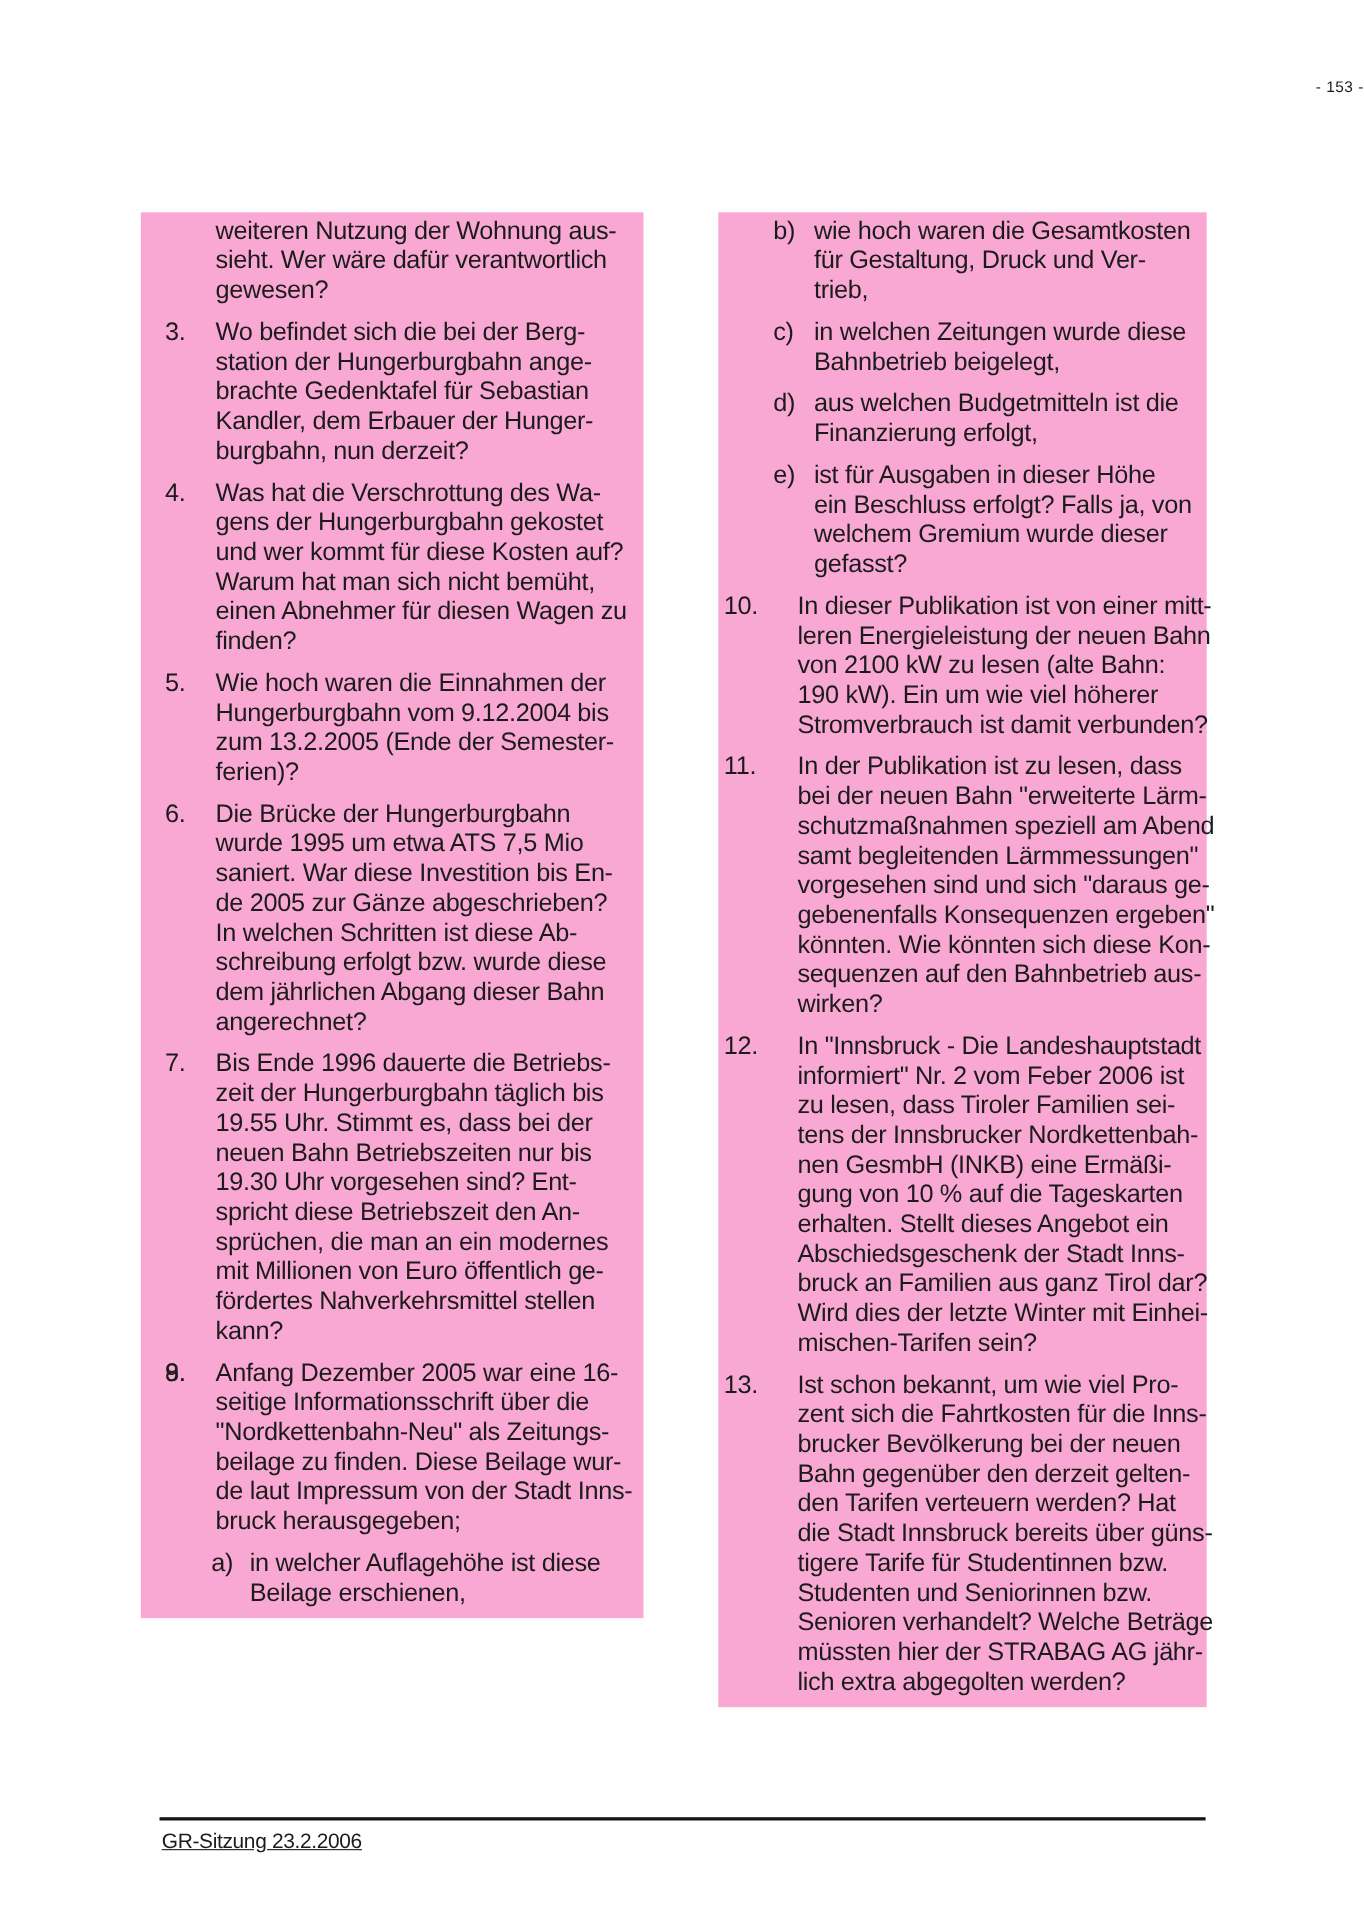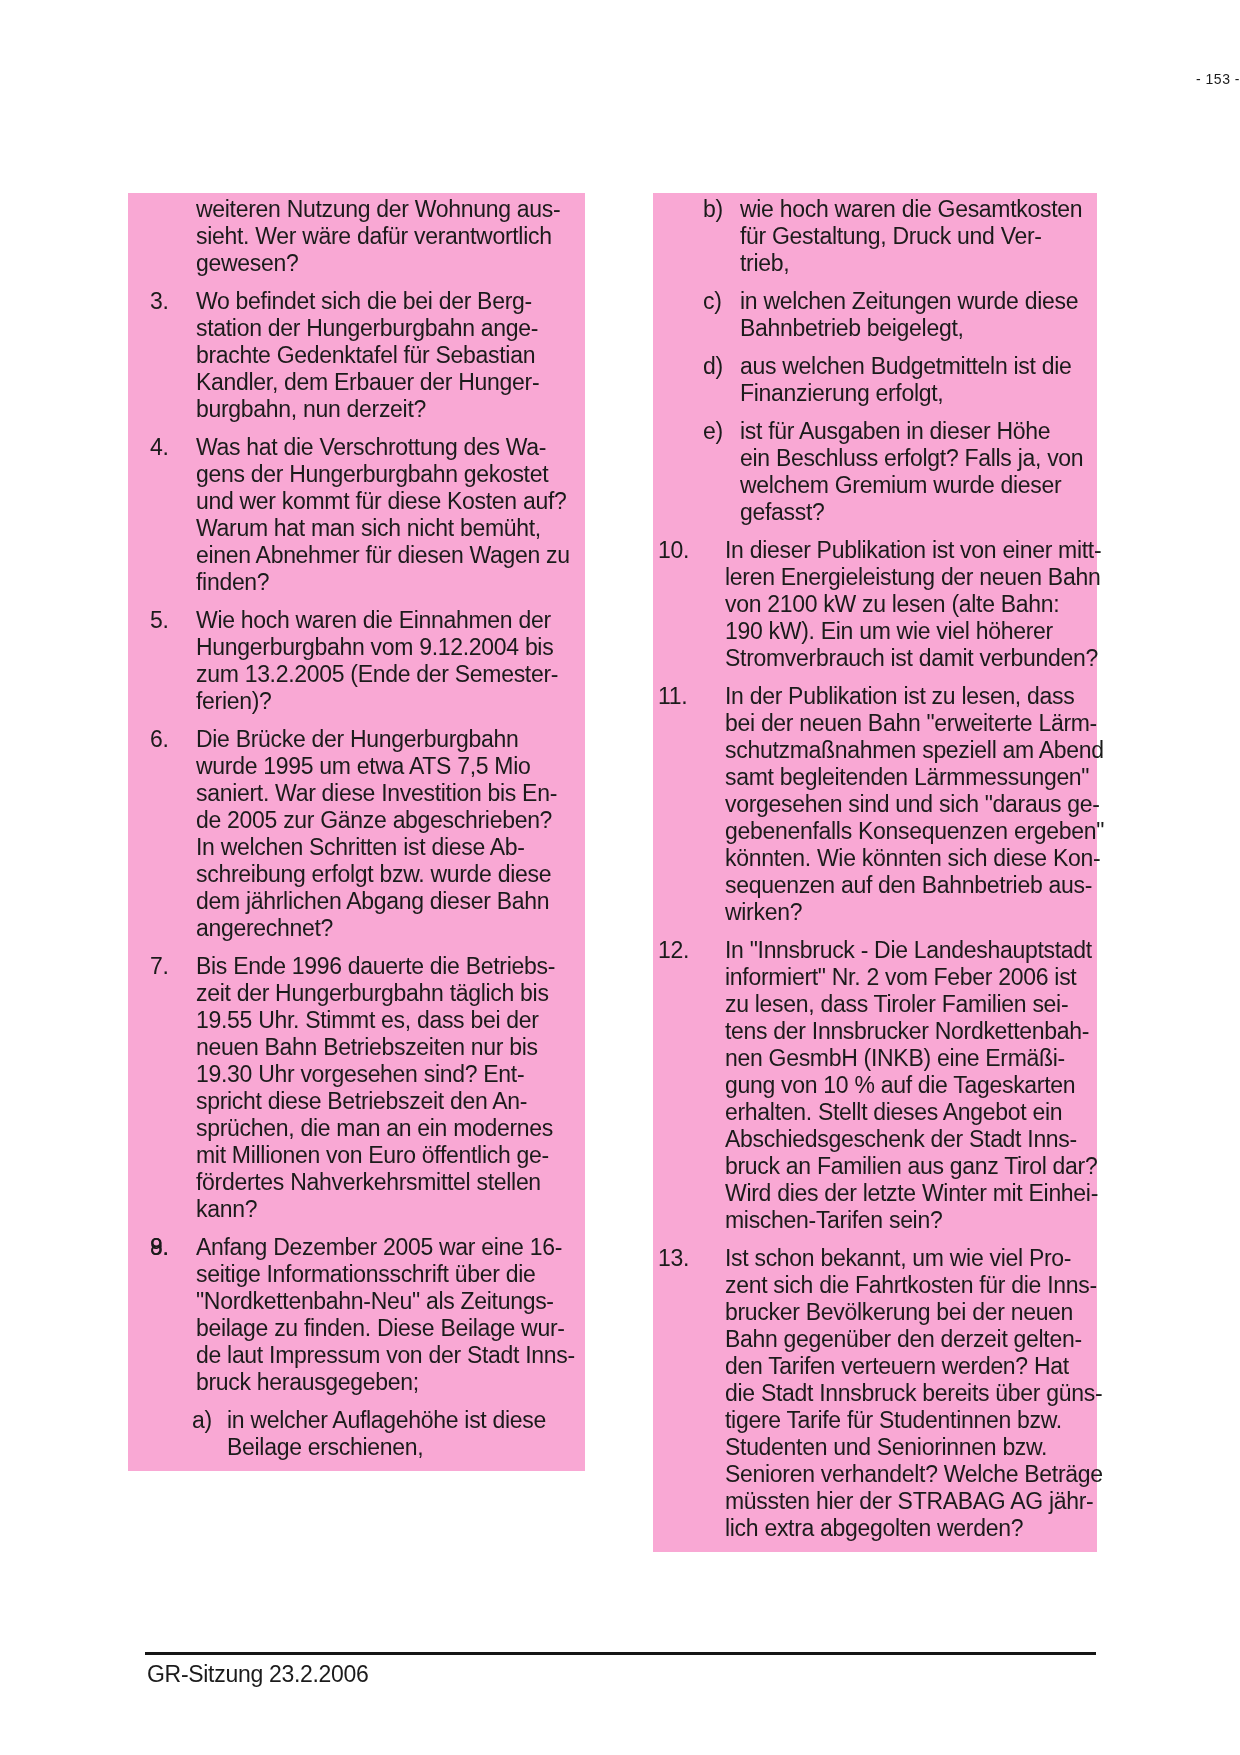--- a/index.html
+++ b/index.html
@@ -42,21 +42,21 @@
   .right .item .marker{ left:5px; }
   .right .item.sub        { padding-left:87px; }
   .right .item.sub .marker{ left:50px; }
   .right .item.sig { padding-left:4px; }
   .rule {
     position:absolute; left:145px; top:1652px;
     width:951px; height:3px; background:#161616;
   }
   .footer {
     position:absolute; left:147px; top:1661px;
-    font-size:23px; line-height:27px; letter-spacing:-0.3px;
+    font-size:19px; line-height:27px; letter-spacing:-0.3px;text-decoration:underline;
   }
 </style>
 </head>
 <body>
 
 <div id="page">
 
   <div class="pagenum">- 153 -</div>
 
   <div class="col left">

